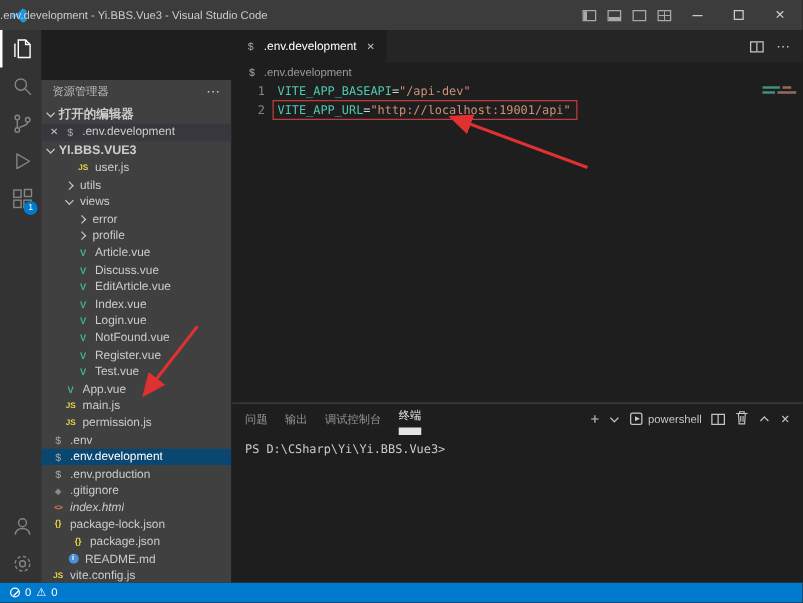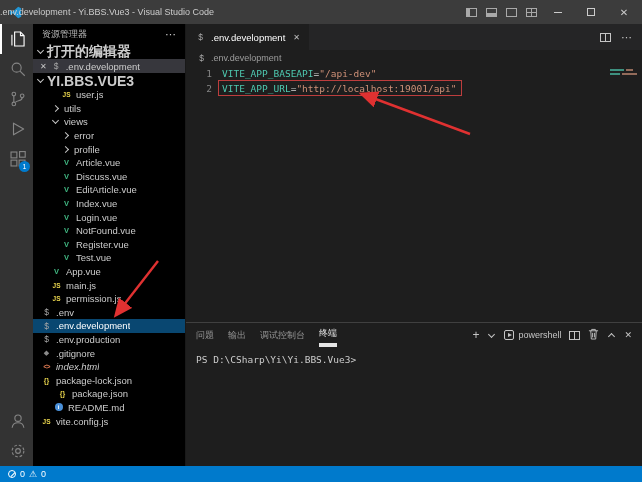--- a/index.html
+++ b/index.html
@@ -32,27 +32,27 @@
                  align-items:stretch; flex:none; }
   .ab-item { height:30px; display:flex; align-items:center; justify-content:center;
              position:relative; border-left:2px solid transparent; }
   .ab-item.active { border-left:2px solid #ffffff; }
   .ab-item.bottom-first { margin-top:auto; }
   .badge { position:absolute; right:3px; bottom:2px; min-width:11px; height:11px;
            border-radius:6px; background:#007acc; color:#fff; font-size:7px;
            line-height:11px; text-align:center; }
 
   
-  .sidebar { width:153px; background:#000000; display:flex; flex-direction:column;
-             color:#cccccc; font-size:9.5px; flex:none; border-right:1px solid #191919; }
+  .sidebar { width:153px; background:#404040; display:flex; flex-direction:column;
+             color:#cccccc; font-size:9.5px; flex:none; border-right:1px solid #191919;margin-top:40px; }
   .sb-title { height:20px; display:flex; align-items:center; padding:0 9px;
               font-size:9px; color:#bbbbbb; }
   .sb-title .dots { margin-left:auto; color:#cccccc; font-size:11px; }
   .section-header { height:15px; display:flex; align-items:center; gap:2px;
-                    font-weight:bold; font-size:14px; color:#cccccc; padding-left:3px; }
+                    font-weight:bold; font-size:10px; color:#cccccc; padding-left:3px; }
   .open-editor-row { height:14px; display:flex; align-items:center; gap:4px;
                      background:#37373d; padding-left:7px; }
   .oe-close { color:#c5c5c5; font-size:8px; }
   .tree { overflow:hidden; }
   .tree-row { height:13.6px; display:flex; align-items:center; gap:4px; white-space:nowrap;
               cursor:default; }
   .tree-row.selected { background:#094771; color:#ffffff; }
   .tree-label { overflow:hidden; text-overflow:ellipsis; }
   .ficon { width:11px; text-align:center; font-weight:bold; font-size:6.5px; flex:none;
            font-family:"Liberation Sans", sans-serif; }
@@ -99,21 +99,21 @@
              gap:2px; align-items:flex-start; }
   .mm-row { display:flex; gap:2px; height:2px; }
   .mm-seg { height:2px; display:inline-block; }
 
   
   .panel { height:144px; border-top:1px solid #404040; display:flex; flex-direction:column;
            flex:none; }
   .panel-header { height:24px; display:flex; align-items:center; padding:0 10px;
                   color:#969696; font-size:9px; flex:none; }
   .panel-tab { margin-right:14px; padding:4px 0 3px; }
-  .panel-tab.active { color:#e7e7e7; border-bottom:4px solid #e5e5e5; }
+  .panel-tab.active { color:#e7e7e7; border-bottom:6px solid #e5e5e5; }
   .panel-actions { margin-left:auto; display:flex; align-items:center; gap:8px;
                    color:#c5c5c5; font-size:9px; }
   .plus-glyph { font-size:12px; line-height:10px; }
   .shell-select { display:flex; align-items:center; gap:4px; }
   .profile-icon { width:10px; height:10px; border:1px solid #c5c5c5; border-radius:2px;
                   position:relative; display:inline-block; }
   .profile-icon::before { content:""; position:absolute; left:3px; top:2px; width:0; height:0;
                           border-left:4px solid #c5c5c5; border-top:2.5px solid transparent;
                           border-bottom:2.5px solid transparent; }
   .terminal { flex:1; font-family:"DejaVu Sans Mono", monospace; font-size:9.5px;

